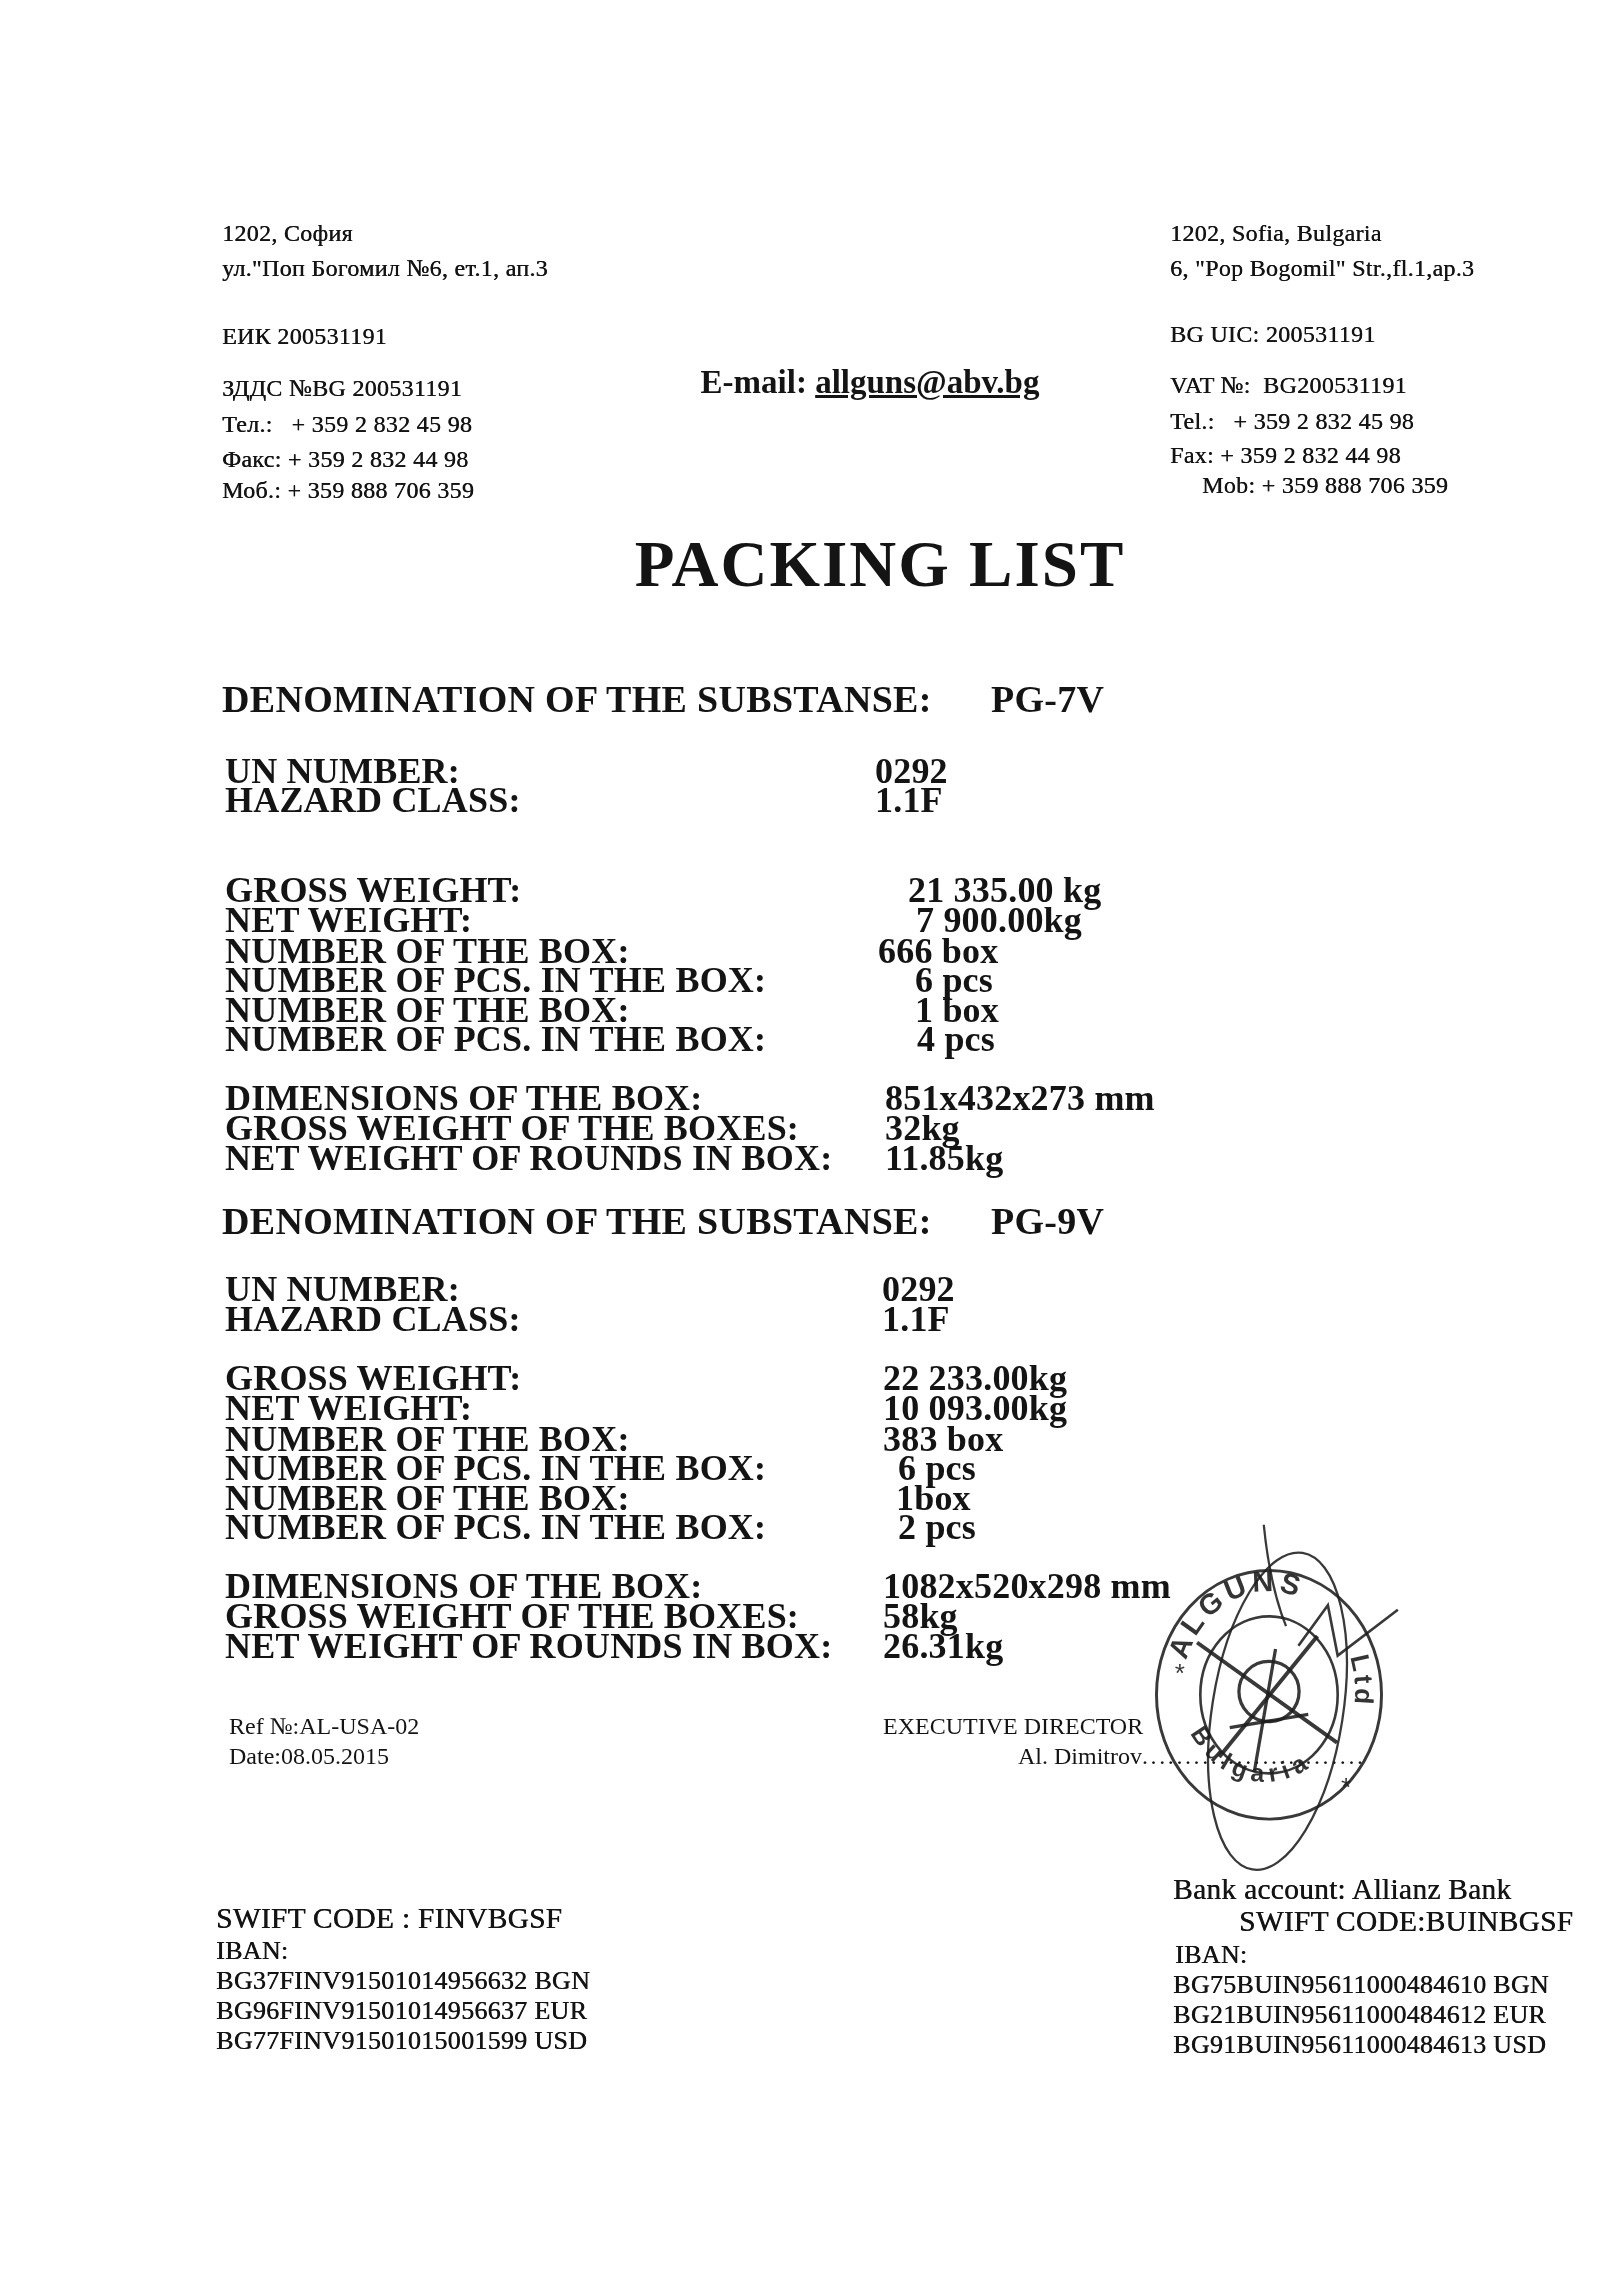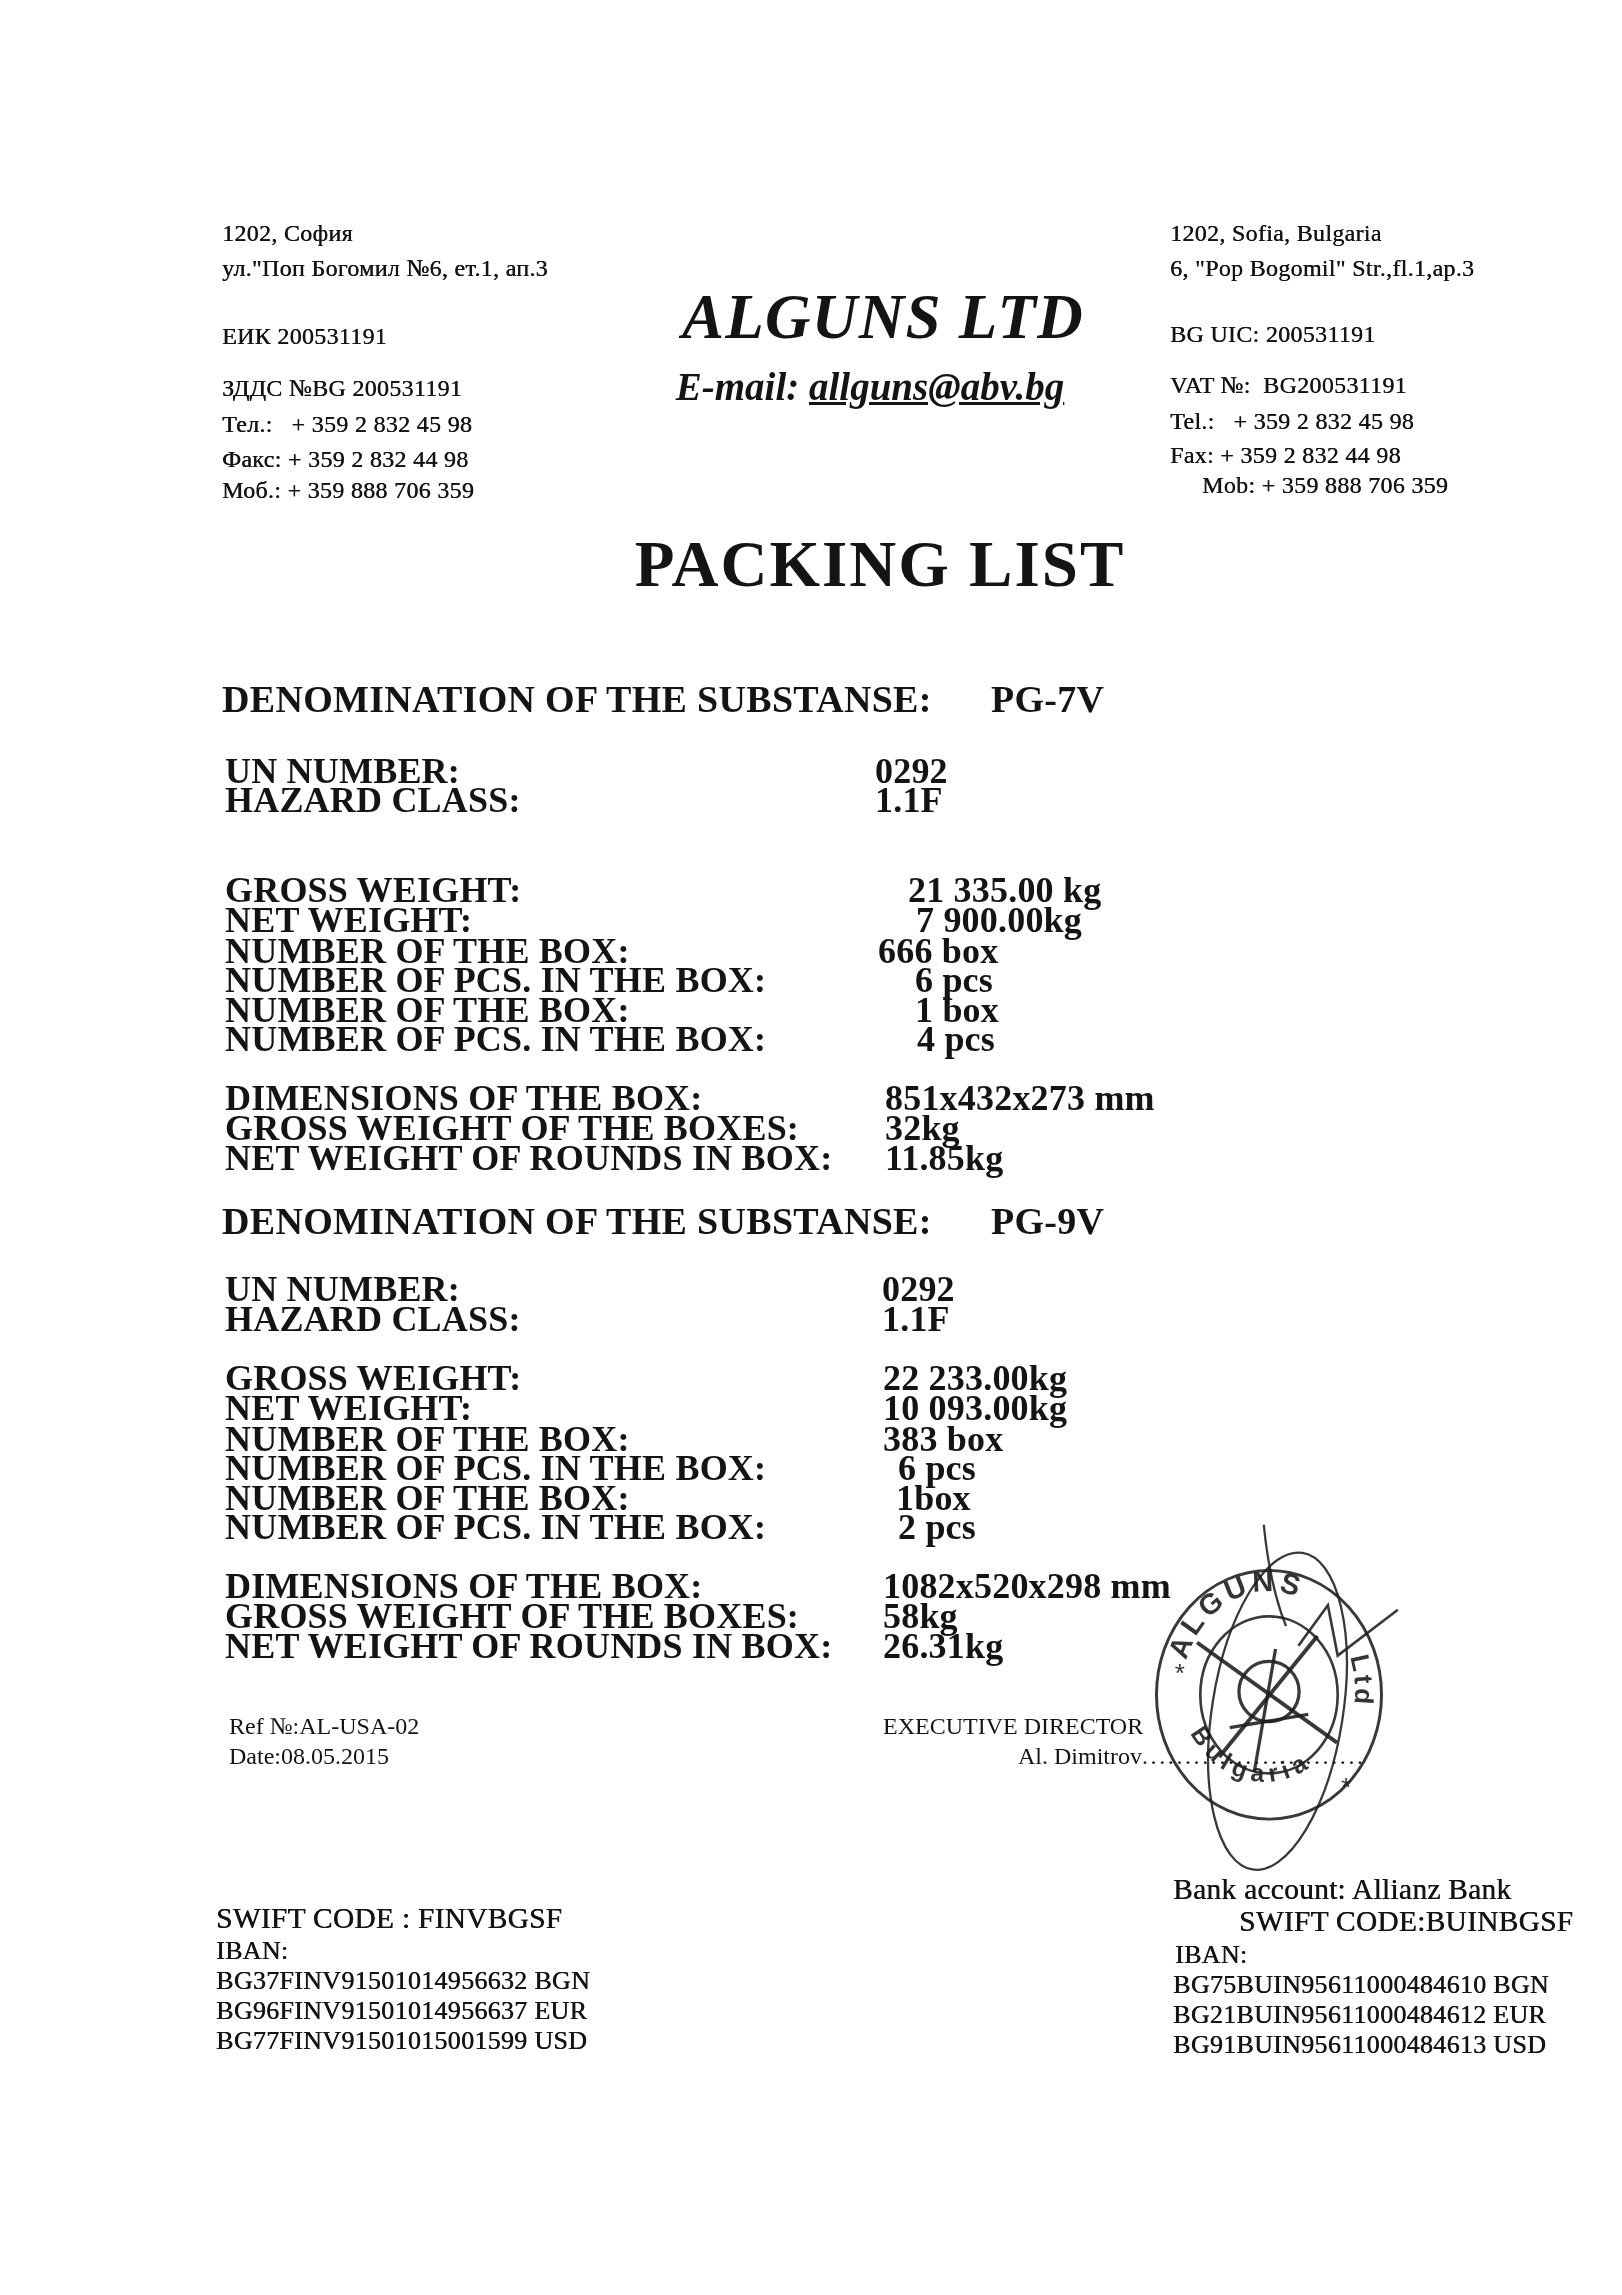--- a/index.html
+++ b/index.html
@@ -1,21 +1,21 @@
 <!DOCTYPE html>
 <html style="font-size:10.5px"><head>
 <meta charset="utf-8">
 <style>
   html,body{margin:0;padding:0;background:#fff;}
   #page{position:relative;width:1622px;height:2066px;background:#fff;overflow:hidden;
         font-family:"Liberation Serif","DejaVu Serif",serif;color:#141414;}
   .abs{position:absolute;white-space:pre;}
   .hdr{font-size:24px;font-weight:400;text-shadow:0.4px 0 0 currentColor;letter-spacing:0.3px;}
   .logo{font-size:63px;font-weight:700;font-style:italic;letter-spacing:1.3px;}
-  .email{font-size:39px;font-weight:700;font-style:italic;}
+  .email{font-size:33px;font-weight:700;}
   .email u{text-decoration:underline;}
   .title{font-size:65px;font-weight:700;letter-spacing:2px;}
   .denom{font-size:38px;font-weight:700;letter-spacing:0.3px;}
   .lbl,.val{font-size:36px;font-weight:700;letter-spacing:0.2px;}
   .refline{font-size:24px;font-weight:400;}
   .bank1{font-size:29.4px;font-weight:400;text-shadow:0.5px 0 0 currentColor;letter-spacing:0.3px;}
   .bank2{font-size:26px;font-weight:400;text-shadow:0.5px 0 0 currentColor;letter-spacing:0.3px;}
   .dots{letter-spacing:2.6px;}
   .center{transform:translateX(-50%);text-align:center;}
   svg text{font-family:"Liberation Sans","DejaVu Sans",sans-serif;}
@@ -26,21 +26,20 @@
 <div id="page">
 
   <div class="abs hdr" style="left:222px;top:220px">1202, София</div>
   <div class="abs hdr" style="left:222px;top:255px">ул."Поп Богомил №6, ет.1, ап.3</div>
   <div class="abs hdr" style="left:222px;top:323px">ЕИК 200531191</div>
   <div class="abs hdr" style="left:222px;top:375px">ЗДДС №BG 200531191</div>
   <div class="abs hdr" style="left:222px;top:411px">Тел.:   + 359 2 832 45 98</div>
   <div class="abs hdr" style="left:222px;top:446px">Факс: + 359 2 832 44 98</div>
   <div class="abs hdr" style="left:222px;top:477px">Моб.: + 359 888 706 359</div>
 
-  <div class="abs logo center" style="left:883px;top:281px">ALGUNS LTD</div>
   <div class="abs email center" style="left:870px;top:364px"><span>E-mail: </span><u>allguns@abv.bg</u></div>
 
   <div class="abs hdr" style="left:1170px;top:220px">1202, Sofia, Bulgaria</div>
   <div class="abs hdr" style="left:1170px;top:255px">6, "Pop Bogomil" Str.,fl.1,ap.3</div>
   <div class="abs hdr" style="left:1170px;top:321px">BG UIC: 200531191</div>
   <div class="abs hdr" style="left:1170px;top:372px">VAT №:  BG200531191</div>
   <div class="abs hdr" style="left:1170px;top:408px">Tel.:   + 359 2 832 45 98</div>
   <div class="abs hdr" style="left:1170px;top:442px">Fax: + 359 2 832 44 98</div>
   <div class="abs hdr" style="left:1202px;top:472px">Mob: + 359 888 706 359</div>
 

